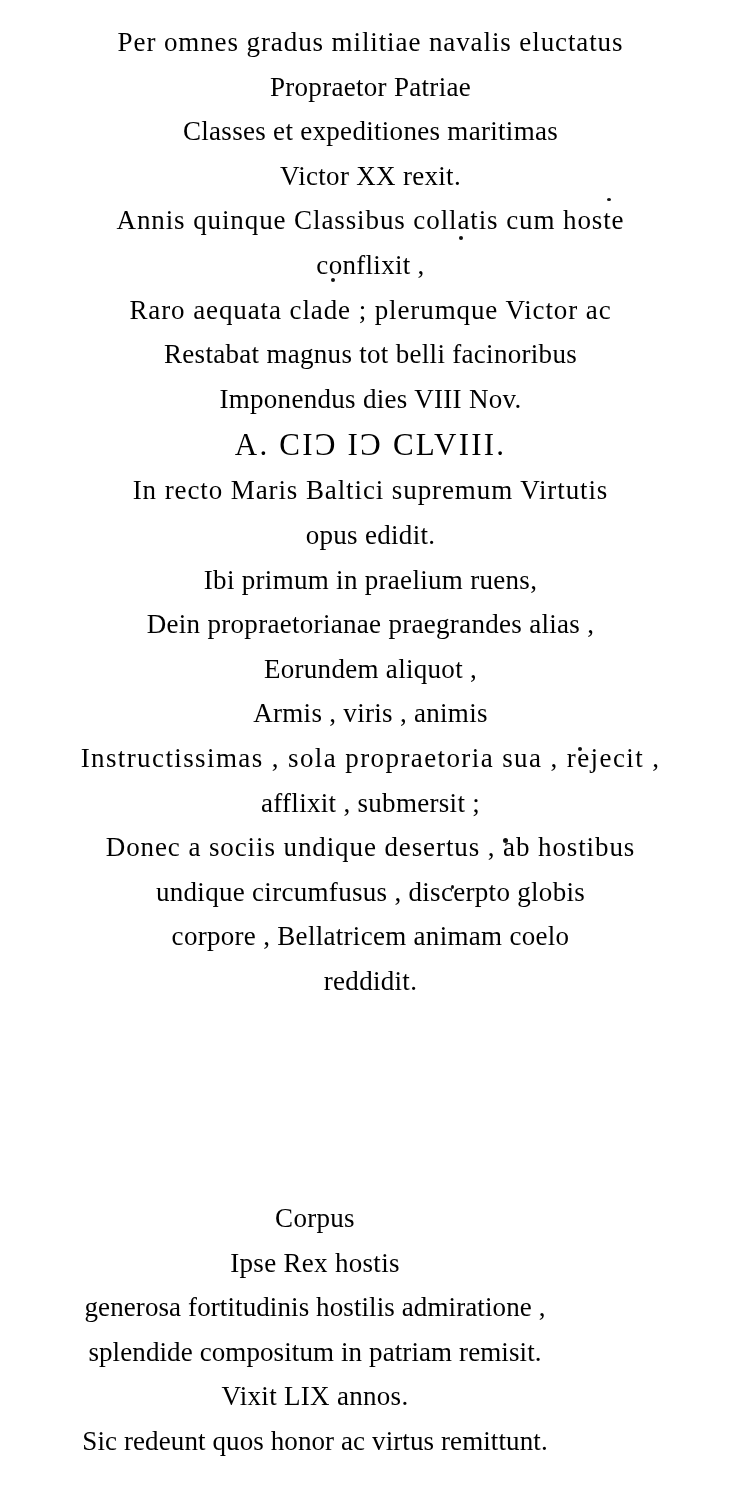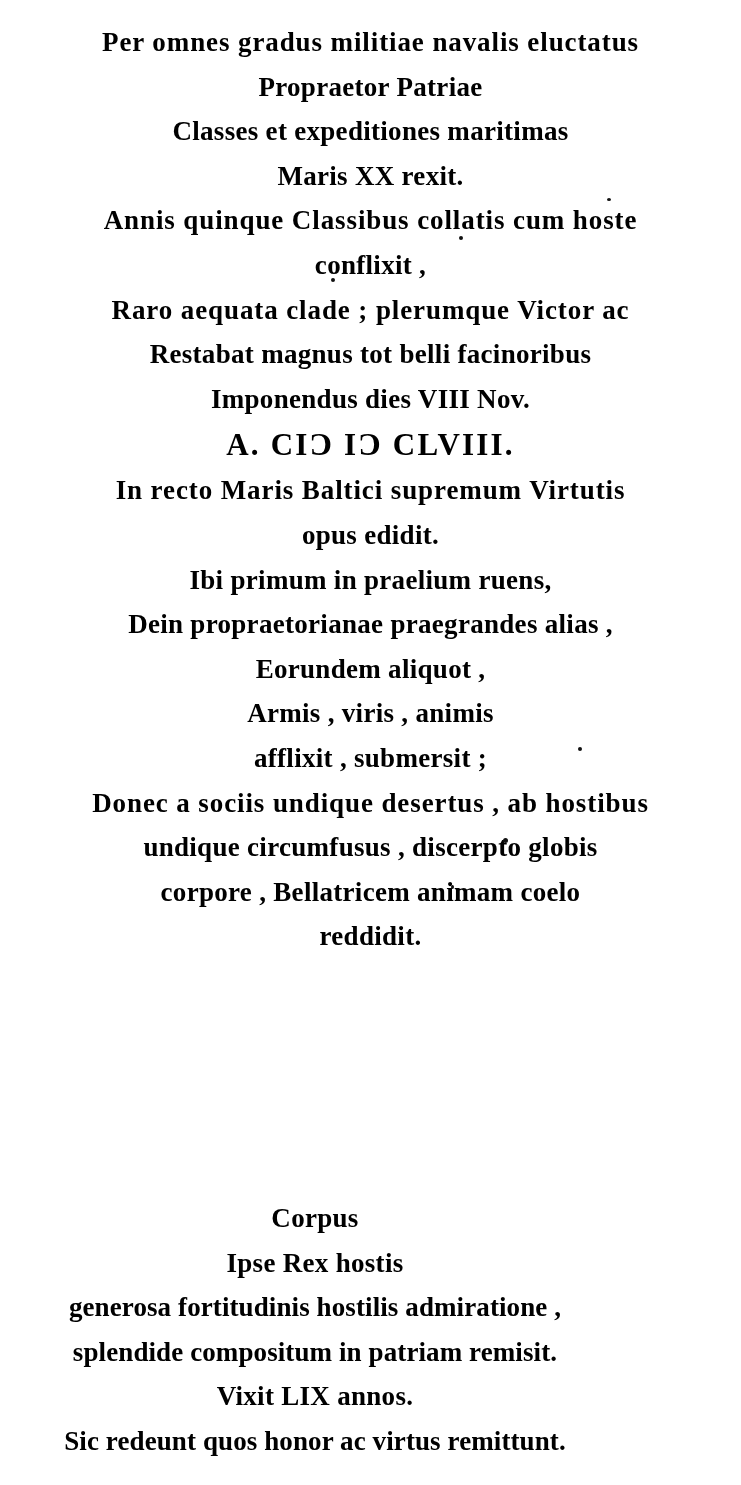--- a/index.html
+++ b/index.html
@@ -32,21 +32,21 @@
     width: 741px;
     text-align: center;
   }
 
   .line {
     display: block;
     width: 100%;
     text-align: center;
     white-space: nowrap;
     color: #000000;
-    font-weight: 700;
+    font-weight: 400;
     font-family: "Liberation Serif", "DejaVu Serif", serif;
     letter-spacing: 0.3px;
   }
 
   
   .block-main .line,
   .block-coda .line {
     font-size: 27px;
     line-height: 44.6px;
     height: 44.6px;
@@ -100,35 +100,36 @@
 <body>
 
 <div id="page">
 
   <div class="inscription">
 
     <div class="block-main">
       <span class="line wide">Per  omnes  gradus  militiae  navalis  eluctatus</span>
       <span class="line">Propraetor  Patriae</span>
       <span class="line">Classes  et expeditiones  maritimas</span>
-      <span class="line">Maris  XX  rexit.</span>
+      <span class="line">Victor  XX  rexit.</span>
       <span class="line wide">Annis  quinque  Classibus  collatis  cum  hoste</span>
       <span class="line">conflixit ,</span>
       <span class="line wide">Raro  aequata  clade ; plerumque  Victor  ac</span>
       <span class="line">Restabat  magnus  tot  belli  facinoribus</span>
       <span class="line">Imponendus  dies  VIII  Nov.</span>
 
       <span class="line date">A. CIƆ IƆ CLVIII.</span>
 
       <span class="line wide">In  recto  Maris  Baltici  supremum  Virtutis</span>
       <span class="line">opus  edidit.</span>
       <span class="line">Ibi  primum  in  praelium  ruens,</span>
       <span class="line">Dein  propraetorianae  praegrandes  alias ,</span>
       <span class="line">Eorundem  aliquot ,</span>
       <span class="line">Armis , viris , animis</span>
+      <span class="line xwide">Instructissimas ,  sola  propraetoria  sua ,  rejecit ,</span>
       <span class="line">afflixit , submersit ;</span>
       <span class="line wide">Donec  a  sociis  undique  desertus ,  ab  hostibus</span>
       <span class="line">undique  circumfusus , discerpto  globis</span>
       <span class="line">corpore , Bellatricem  animam  coelo</span>
       <span class="line">reddidit.</span>
     </div>
 
     <div class="section-gap"></div>
 
     <div class="block-coda">

